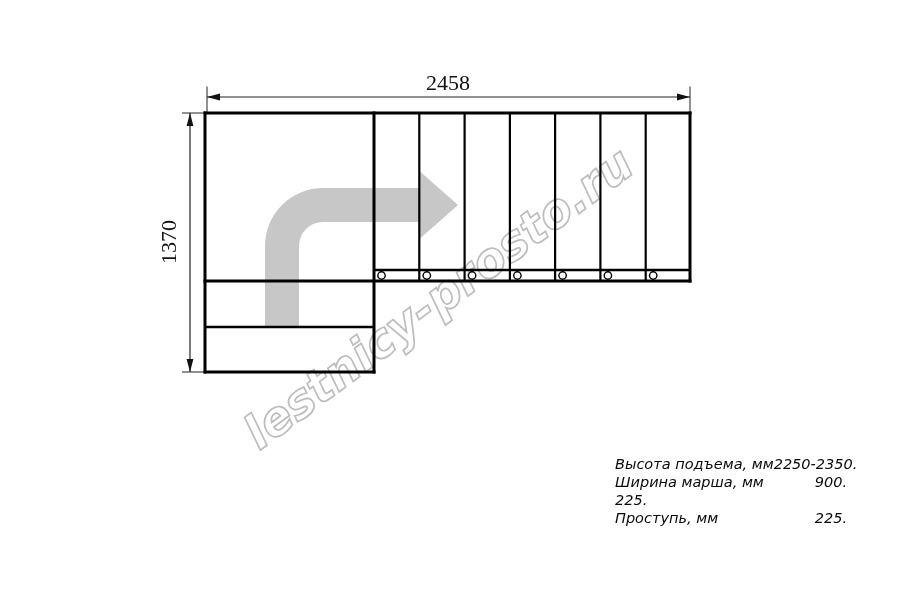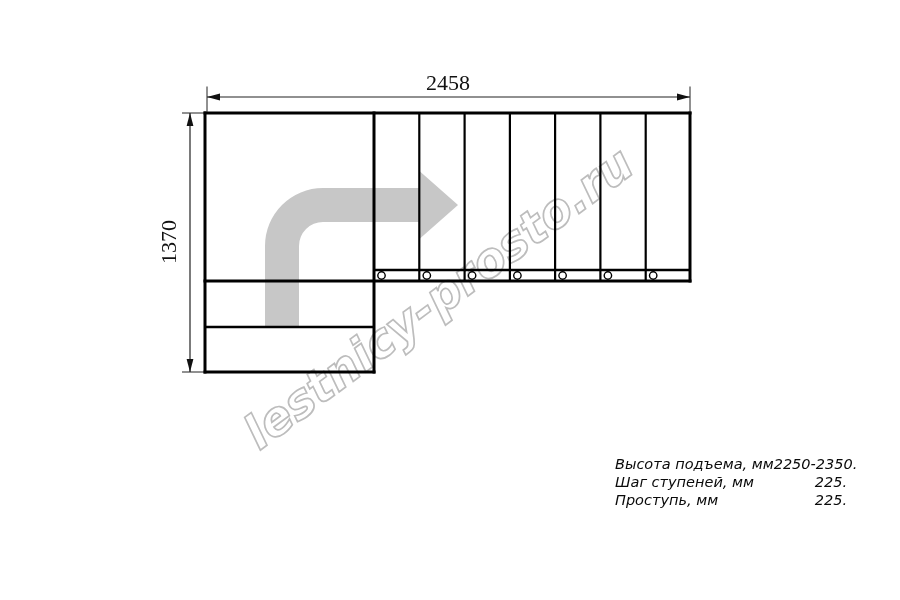--- a/index.html
+++ b/index.html
@@ -124,21 +124,24 @@
     </g>
 
   </svg>
 
   <div class="specs">
     <div class="spec-row">
       <span class="spec-label">Высота подъема, мм</span>
       <span class="spec-value">2250-2350.</span>
     </div>
     <div class="spec-row">
-      <span class="spec-label">Шаг ступеней, мм</span>
+      <span class="spec-label">Ширина марша, мм</span>
+      <span class="spec-value">900.</span>
+    </div>
+    <div class="spec-row">
       <span class="spec-value">225.</span>
     </div>
     <div class="spec-row">
       <span class="spec-label">Проступь, мм</span>
       <span class="spec-value">225.</span>
     </div>
   </div>
 
 </div>
 

